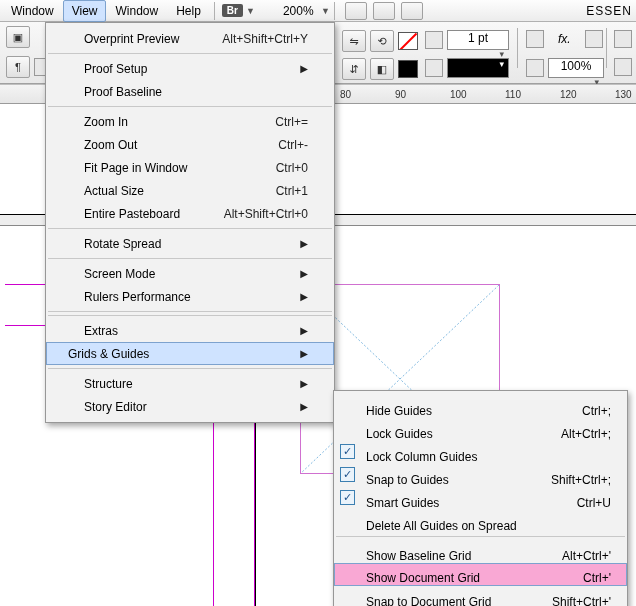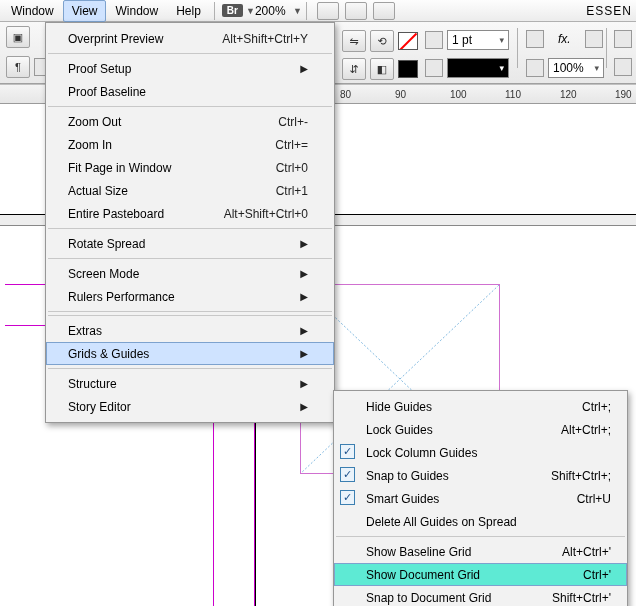--- a/index.html
+++ b/index.html
@@ -2,60 +2,60 @@
 <html><head>
 <meta charset="utf-8">
 <style>
   *{box-sizing:border-box;margin:0;padding:0;font-family:"Segoe UI",Tahoma,Arial,sans-serif;font-size:12px;color:#000;}
   html,body{width:636px;height:606px;overflow:hidden;background:#fff;}
   .menubar{height:22px;background:linear-gradient(#fdfdfd,#ececec);display:flex;align-items:center;padding:0 2px;border-bottom:1px solid #b0b0b0;}
   .menubar .mitem{padding:2px 9px;line-height:18px;cursor:default;}
   .menubar .mitem.active{background:#cfe3ff;border:1px solid #7da2ce;padding:1px 8px;border-radius:2px;}
   .menubar .sep{width:1px;height:18px;background:#b0b0b0;margin:0 4px;}
   .menubar .br{background:#555;color:#fff;font-weight:bold;font-size:10px;padding:1px 5px;border-radius:2px;margin:0 3px;}
-  .menubar .zoom{margin-left:0;display:flex;align-items:center;gap:4px;}
+  .menubar .zoom{margin-left:28px;display:flex;align-items:center;gap:4px;}
   .menubar .zoom span.val{min-width:34px;}
   .menubar .dd{font-size:9px;color:#555;}
   .menubar .toolicn{width:22px;height:18px;border:1px solid #a0a0a0;background:linear-gradient(#f8f8f8,#e2e2e2);margin-left:6px;border-radius:2px;}
   .menubar .right{margin-left:auto;font-weight:normal;letter-spacing:1px;padding-right:2px;}
 
   .toolbar{position:absolute;top:22px;left:0;right:0;height:62px;background:linear-gradient(#f8f8f8,#e8e8e8);border-bottom:1px solid #a0a0a0;}
   .toolbar .chunk{position:absolute;display:flex;align-items:center;gap:4px;}
   .tool-btn{width:24px;height:22px;border:1px solid #a0a0a0;background:linear-gradient(#fafafa,#e0e0e0);border-radius:2px;display:flex;align-items:center;justify-content:center;font-size:11px;color:#333;}
   .swatch{width:20px;height:18px;border:1px solid #555;}
   .nofill{background:#fff;position:relative;overflow:hidden;}
   .nofill:after{content:"";position:absolute;left:-3px;right:-3px;top:50%;height:2px;background:red;transform:rotate(-45deg);}
   .black{background:#000;}
-  .field{height:20px;border:1px solid #8a8a8a;background:#fff;display:flex;align-items:center;padding:0 4px;gap:4px;}
+  .field{height:20px;border:1px solid #8a8a8a;background:#fff;display:flex;align-items:center;padding:0 4px;gap:4px;flex-direction:column;}
   .field .dd{font-size:9px;color:#555;margin-left:auto;}
   .mini-icn{width:18px;height:18px;border:1px solid #999;background:#e8e8e8;}
   .divider{width:1px;height:40px;background:#b0b0b0;}
 
   .ruler-h{position:absolute;top:84px;left:0;right:0;height:20px;background:linear-gradient(#f4f4f4,#e6e6e6);border-top:1px solid #c0c0c0;border-bottom:1px solid #9a9a9a;}
   .ruler-h .lbl{position:absolute;top:4px;font-size:10px;color:#333;}
 
   .canvas{position:absolute;top:104px;left:0;right:0;bottom:0;background:#fff;overflow:hidden;}
   .canvas .grayband{position:absolute;left:0;right:0;top:110px;height:12px;background:#eee;border-top:1px solid #000;border-bottom:1px solid #888;}
   .canvas .spread-left{position:absolute;left:5px;top:180px;width:250px;height:420px;border-top:1px solid #c0c;border-right:1px solid #c0c;}
   .canvas .spread-left .inner{position:absolute;left:0;right:40px;top:40px;bottom:0;border-top:1px solid #c0c;border-right:1px solid #c0c;}
   .canvas .spine{position:absolute;left:254px;top:122px;width:2px;bottom:0;background:#000;}
   .canvas .imgbox{position:absolute;left:300px;top:180px;width:200px;height:190px;border:1px solid #d070d0;}
   .canvas .imgbox svg{position:absolute;inset:0;}
 
   .dropdown{position:absolute;top:22px;left:45px;width:290px;background:#f2f2f2;border:1px solid #979797;box-shadow:2px 3px 6px rgba(0,0,0,.35);padding:4px 0;}
-  .dropdown .row{display:flex;align-items:center;height:23px;padding:0 26px 0 22px;white-space:nowrap;cursor:default;}
+  .dropdown .row{display:flex;align-items:center;height:23px;padding:0 26px 0 38px;white-space:nowrap;cursor:default;}
   .dropdown .row.hover{background:#cfe3ff;border:1px solid #7da2ce;height:23px;margin:0;padding:0 25px 0 21px;}
   .dropdown .row .lbl{flex:0 0 auto;}
   .dropdown .row .sc{margin-left:auto;color:#222;}
   .dropdown .row .arr{margin-left:auto;font-size:10px;color:#222;}
   .dropdown hr{border:none;border-top:1px solid #c8c8c8;margin:3px 2px;}
 
   .submenu{position:absolute;top:390px;left:333px;width:295px;background:#f2f2f2;border:1px solid #979797;box-shadow:2px 3px 6px rgba(0,0,0,.35);padding:4px 0;}
-  .submenu .row{display:flex;align-items:center;height:23px;padding:0 16px 0 32px;white-space:nowrap;cursor:default;position:relative;}
-  .submenu .row.hover{background:#5eead4;border:1px solid #7da2ce;padding:0 15px 0 31px;}
+  .submenu .row{display:flex;align-items:flex-end;height:23px;padding:0 16px 0 32px;white-space:nowrap;cursor:default;position:relative;}
+  .submenu .row.hover{background:#f9a8d4;border:1px solid #7da2ce;padding:0 15px 0 31px;}
   .submenu .row .sc{margin-left:auto;}
   .submenu .row .chk{position:absolute;left:6px;top:3px;width:15px;height:15px;border:1px solid #3c7fb1;color:#1a4f8a;font-size:11px;line-height:13px;text-align:center;background:#eaf3fb;}
   .submenu hr{border:none;border-top:1px solid #c8c8c8;margin:3px 2px;}
 </style>
 </head>
 <body>
 
 <div class="menubar">
   <div class="mitem">Window</div>
   <div class="mitem active">View</div>
@@ -131,21 +131,21 @@
     <div class="mini-icn"></div>
   </div>
 </div>
 
 <div class="ruler-h">
   <span class="lbl" style="left:340px">80</span>
   <span class="lbl" style="left:395px">90</span>
   <span class="lbl" style="left:450px">100</span>
   <span class="lbl" style="left:505px">110</span>
   <span class="lbl" style="left:560px">120</span>
-  <span class="lbl" style="left:615px">190</span>
+  <span class="lbl" style="left:615px">130</span>
 </div>
 
 <div class="canvas">
   <div class="grayband"></div>
   <div class="spine"></div>
   <div class="spread-left">
       <div class="inner"></div>
     </div>
   <div class="imgbox">
     <svg viewBox="0 0 200 190" preserveAspectRatio="none">
@@ -163,26 +163,26 @@
   <hr>
   <div class="row">
     <span class="lbl">Proof Setup</span>
       <span class="arr">▶</span>
   </div>
   <div class="row">
     <span class="lbl">Proof Baseline</span>
   </div>
   <hr>
   <div class="row">
+    <span class="lbl">Zoom In</span>
+      <span class="sc">Ctrl+=</span>
+  </div>
+  <div class="row">
     <span class="lbl">Zoom Out</span>
       <span class="sc">Ctrl+-</span>
-  </div>
-  <div class="row">
-    <span class="lbl">Zoom In</span>
-      <span class="sc">Ctrl+=</span>
   </div>
   <div class="row">
     <span class="lbl">Fit Page in Window</span>
       <span class="sc">Ctrl+0</span>
   </div>
   <div class="row">
     <span class="lbl">Actual Size</span>
       <span class="sc">Ctrl+1</span>
   </div>
   <div class="row">

